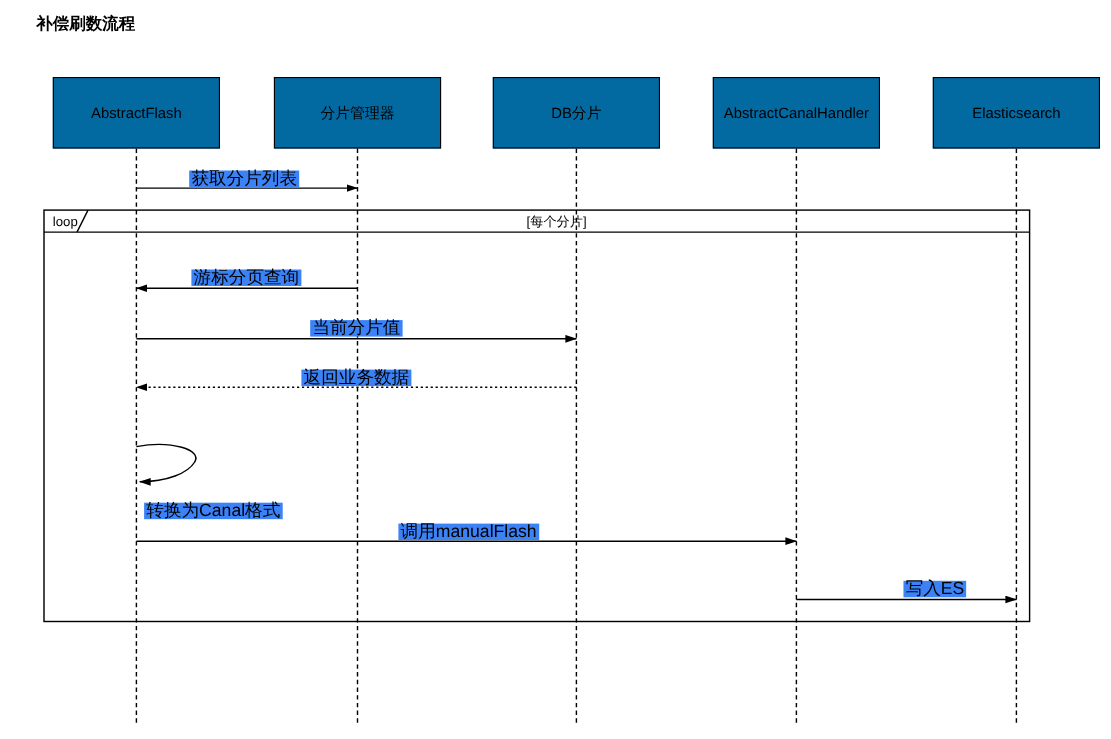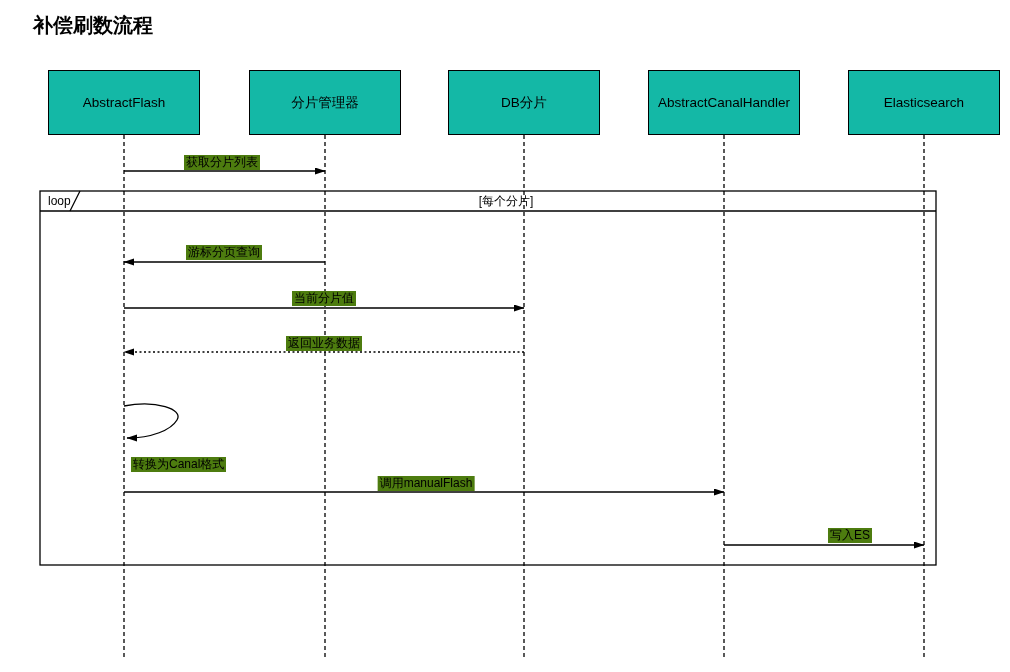--- a/index.html
+++ b/index.html
@@ -2,33 +2,33 @@
 <html><head>
 <meta charset="utf-8">
 <style>
   html,body { margin:0; padding:0; background:#ffffff; }
   .canvas {
     position:relative; width:1010px; height:672px; background:#ffffff;
     font-family:"Liberation Sans", sans-serif; color:#000000; overflow:hidden;
   }
   .diagram-title {
     position:absolute; left:33px; top:12px;
-    font-size:20px; font-weight:bold; white-space:nowrap;
+    font-size:15px; font-weight:bold; white-space:nowrap;
   }
   .layer-svg { position:absolute; left:0; top:0; }
   .participant {
     position:absolute; top:70px; width:152px; height:65px;
-    border:1.3px solid #000000; background:#14b8a6; box-sizing:border-box;
+    border:1.3px solid #000000; background:#0369a1; box-sizing:border-box;
     display:flex; align-items:center; justify-content:center;
     font-size:13.5px; white-space:nowrap;
   }
   .msg-label {
     position:absolute; transform:translateX(-50%);
-    font-size:12px; line-height:15px; white-space:nowrap;
-    background:#4d7c0f; padding:0 2px;
+    font-size:16px; line-height:15px; white-space:nowrap;
+    background:#3b82f6; padding:0 2px;
   }
   .msg-label.left-anchored { transform:none;margin-top:42px; }
   .loop-operator {
     position:absolute; left:48px; top:194px;
     font-size:12px; line-height:14px; white-space:nowrap;
   }
   .loop-guard {
     position:absolute; left:506px; top:194px; transform:translateX(-50%);
     font-size:12px; line-height:14px; white-space:nowrap;text-align:center;
   }

